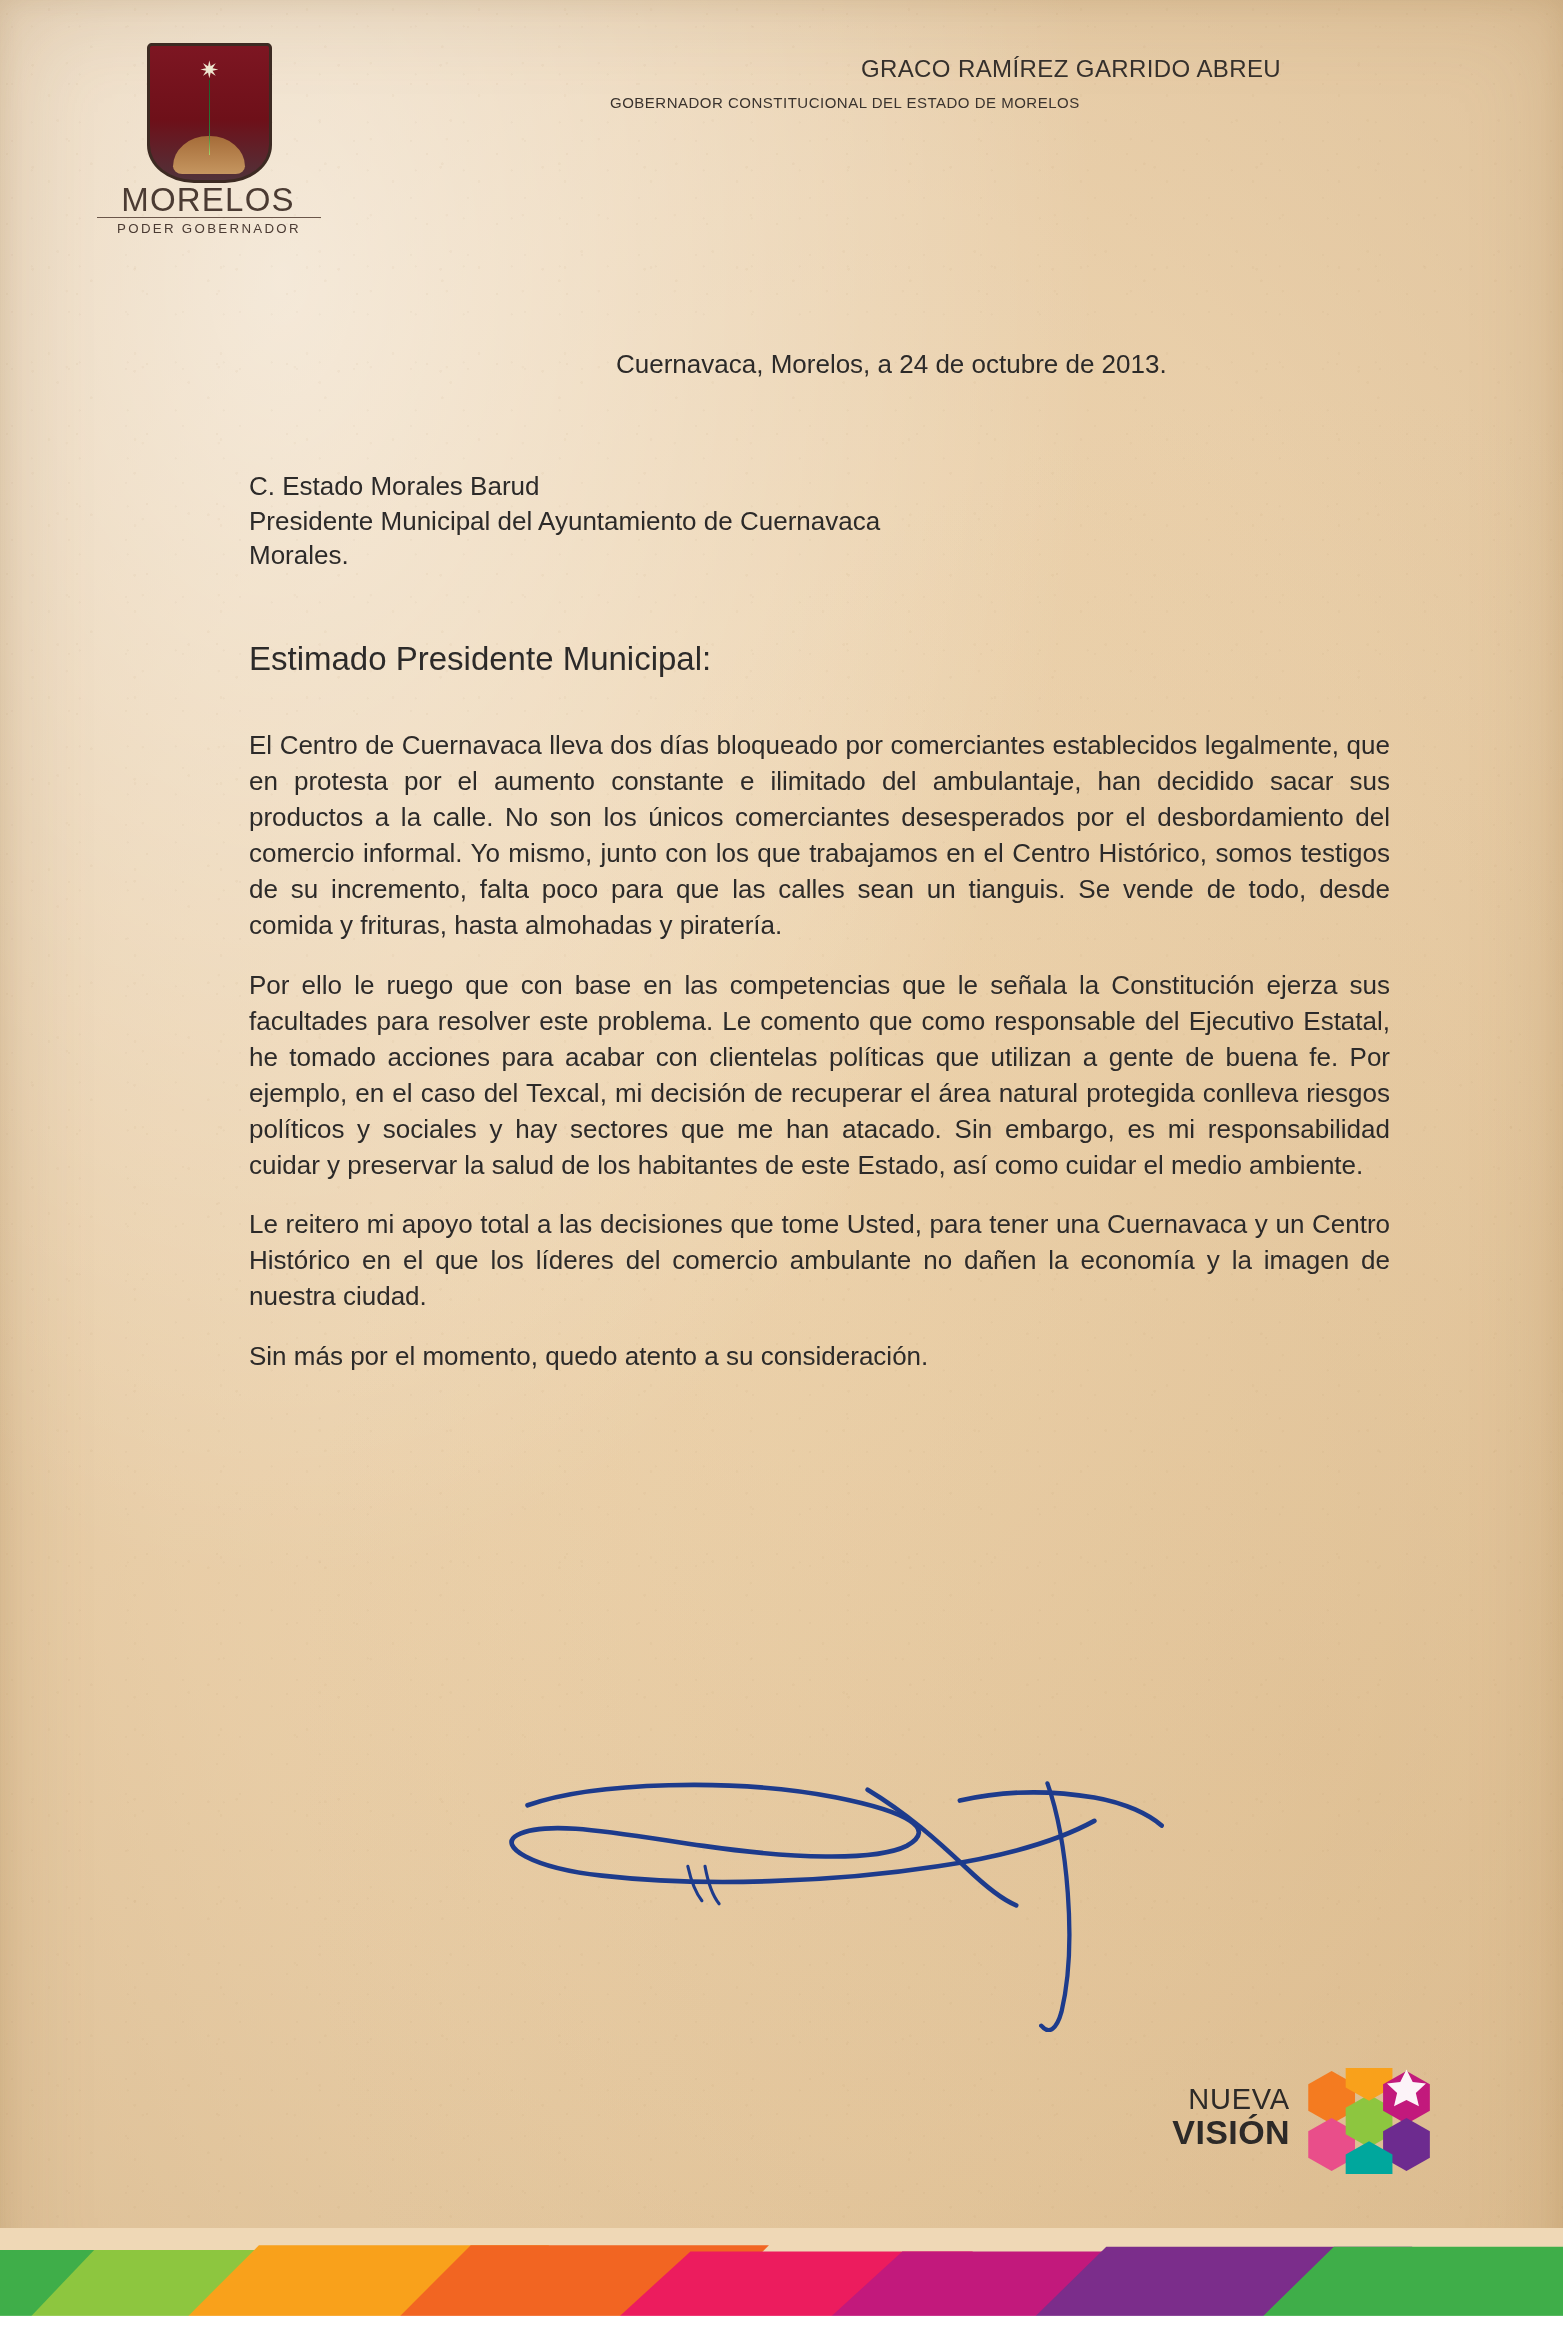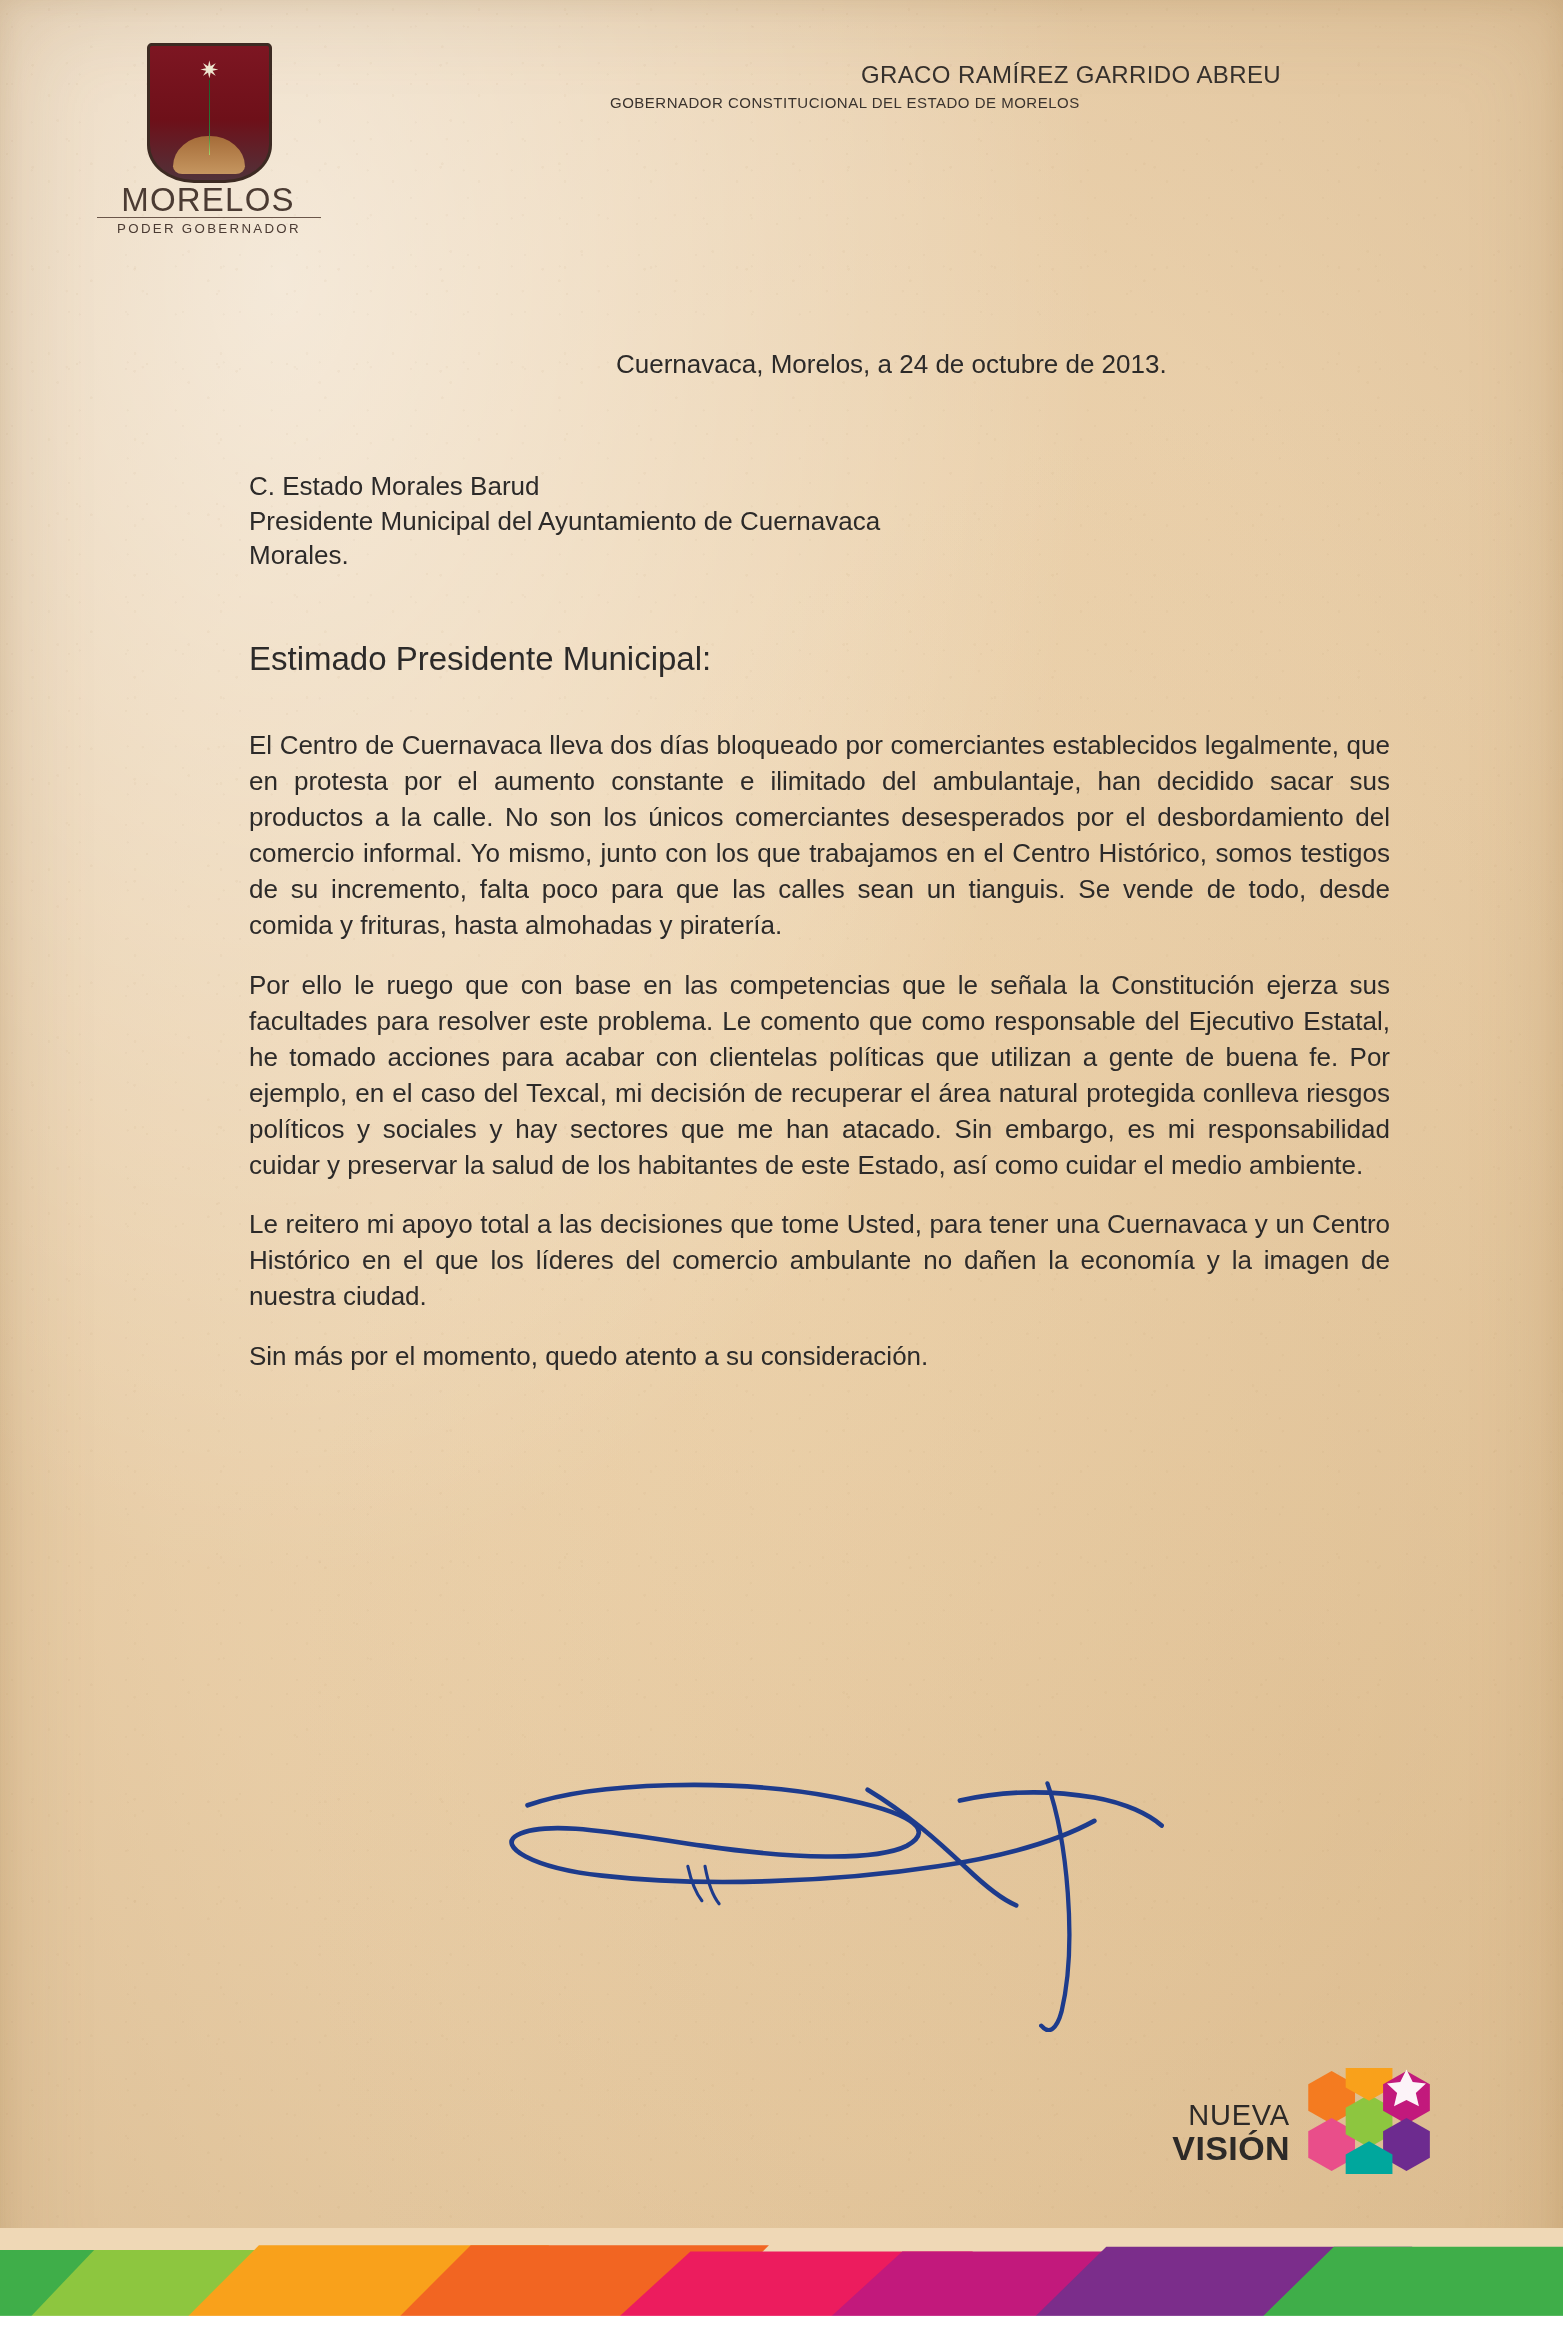--- a/index.html
+++ b/index.html
@@ -113,21 +113,21 @@
     color: #4b3b33;
     border-top: 1.2px solid #6b564a;
     padding-top: 3.1px;
     width: 224px;
     left: -42px;
   }
 
   .gov-name {
     position: absolute;
     right: 31px;
-    top: 61px;
+    top: 55px;
     width: 922px;
     text-align: center;
     font-size: 24px;
     letter-spacing: 0.4px;
     color: #35302c;
   }
   .gov-title {
     position: absolute;
     right: 31px;
     top: 94px;
@@ -201,21 +201,20 @@
     width: 328px;
     height: 117px;
   }
   .nv .nv-text {
     position: absolute;
     left: 0;
     top: 17px;
     width: 180px;
     text-align: right;
     color: #2d2a28;
-    margin-top: 16px;
   }
   .nv .nv-l1 {
     font-size: 29px;
     letter-spacing: 0.8px;
     line-height: 1.02;
   }
   .nv .nv-l2 {
     font-size: 34px;
     font-weight: bold;
     letter-spacing: 0.4px;

